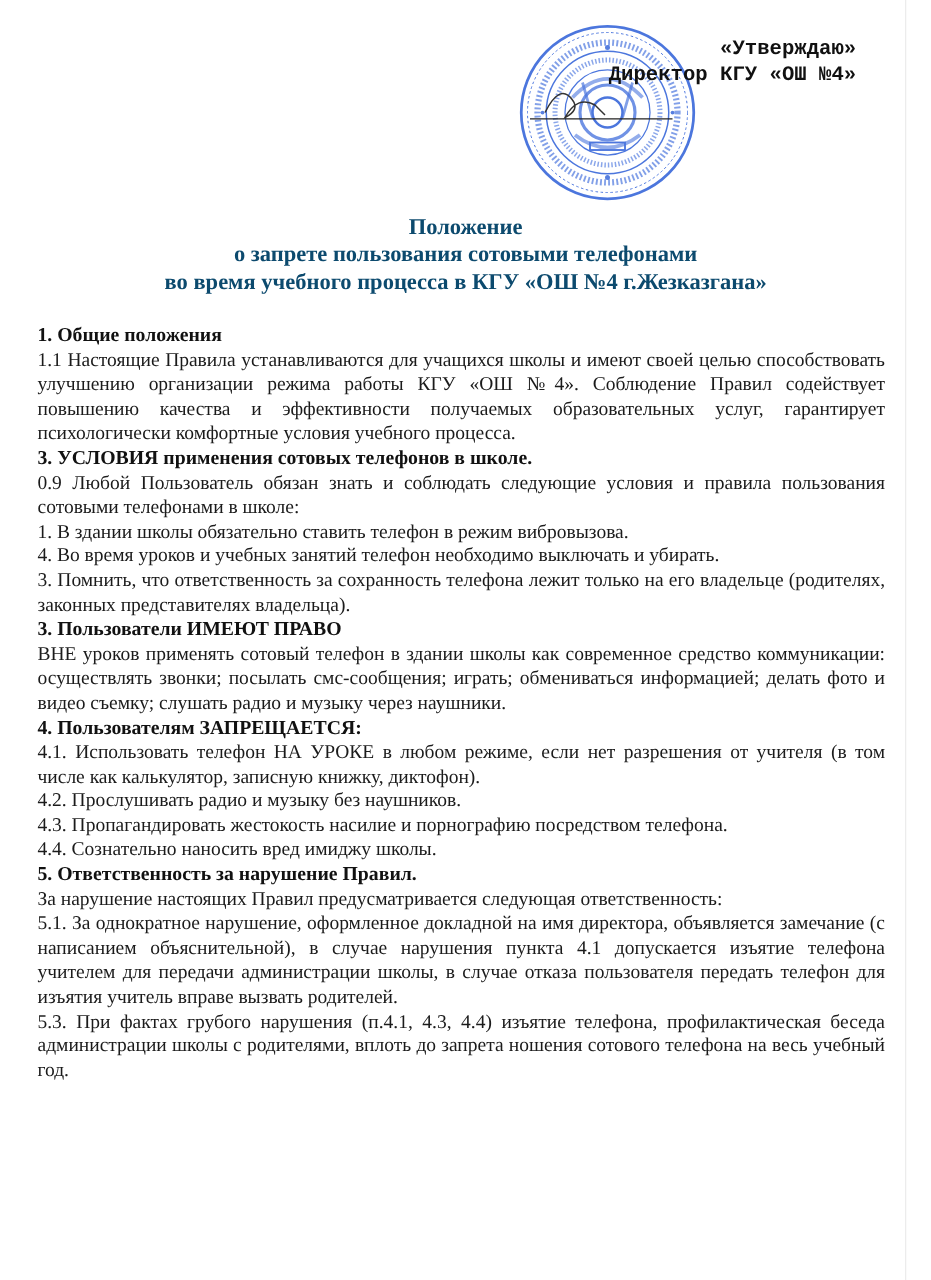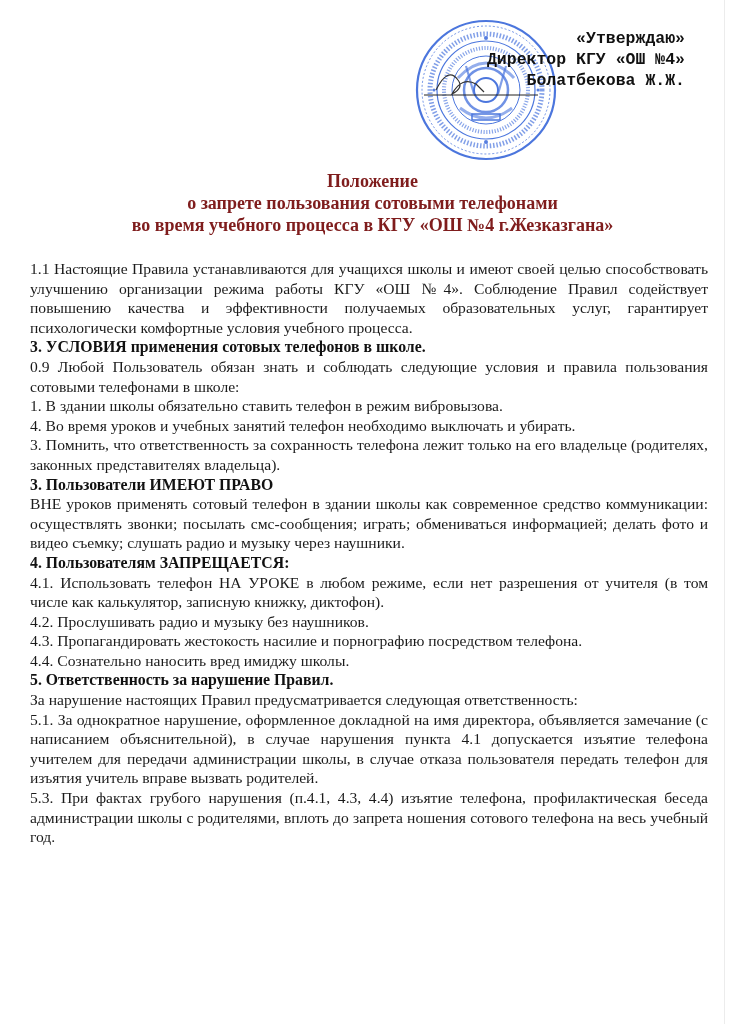--- a/index.html
+++ b/index.html
@@ -15,21 +15,21 @@
     .stamp {
       position: absolute; left: 414px; top: 18px; width: 144px; height: 144px;
     }
     .approval {
       position: absolute; right: 60px; top: 28px; text-align: right;
       font-weight: bold; font-size: 16.5px; line-height: 21px; color: #111; font-family: Liberation Mono, monospace;
     }
     .approval div { white-space: nowrap; }
     .title-block {
       position: absolute; left: 0; top: 170px; width: 745px; text-align: center;
-      font-weight: bold; font-size: 18px; line-height: 22px; color: #7f1d1d;
+      font-weight: bold; font-size: 18px; line-height: 22px; color: #0c4a6e;
     }
     .content {
       position: absolute; left: 30px; top: 259px; width: 678px;
       font-size: 15.6px; line-height: 19.6px; color: #1b1b1b;
     }
     .content p { margin: 0; text-align: justify; }
     .content h2 {
       margin: 0; font-size: 15.8px; line-height: 19.6px; font-weight: bold; color: #111;
     }
     .list-item { margin: 0; }
@@ -60,31 +60,31 @@
     <circle cx="20" cy="72" r="1.5"></circle>
     <circle cx="124" cy="72" r="1.5"></circle>
   </g>
   <path d="M10 77 L124 77" stroke="#222" stroke-width="1"></path>
   <path d="M22 72 Q34 48 44 62 Q50 70 38 76 Q48 58 62 66 L70 74" stroke="#333" stroke-width="1.2" fill="none"></path>
 </svg>
 
 <div class="approval">
   <div>«Утверждаю»</div>
   <div>Директор КГУ «ОШ №4»</div>
-  <div>Болатбекова Ж.Ж.</div>
 </div>
 
 <div class="title-block">
   <div>Положение</div>
   <div>о запрете пользования сотовыми телефонами</div>
   <div>во время учебного процесса в КГУ «ОШ  №4 г.Жезказгана»</div>
 </div>
 
 <div class="content">
   <section>
+    <h2>1. Общие положения</h2>
     <p>1.1 Настоящие Правила устанавливаются для учащихся школы и имеют своей целью способствовать улучшению организации режима работы КГУ «ОШ №4». Соблюдение Правил содействует повышению качества и эффективности получаемых образовательных услуг, гарантирует психологически комфортные условия учебного процесса.</p>
   </section>
 
   <section>
     <h2>3. УСЛОВИЯ применения сотовых телефонов в школе.</h2>
     <p>0.9 Любой Пользователь обязан знать и соблюдать следующие условия и правила пользования сотовыми телефонами в школе:</p>
     <p class="list-item">1. В здании школы обязательно ставить телефон в режим вибровызова.</p>
     <p class="list-item">4. Во время уроков и учебных занятий телефон необходимо выключать и убирать.</p>
     <p class="list-item">3. Помнить, что ответственность за сохранность телефона лежит только на его владельце (родителях, законных представителях владельца).</p>
   </section>

